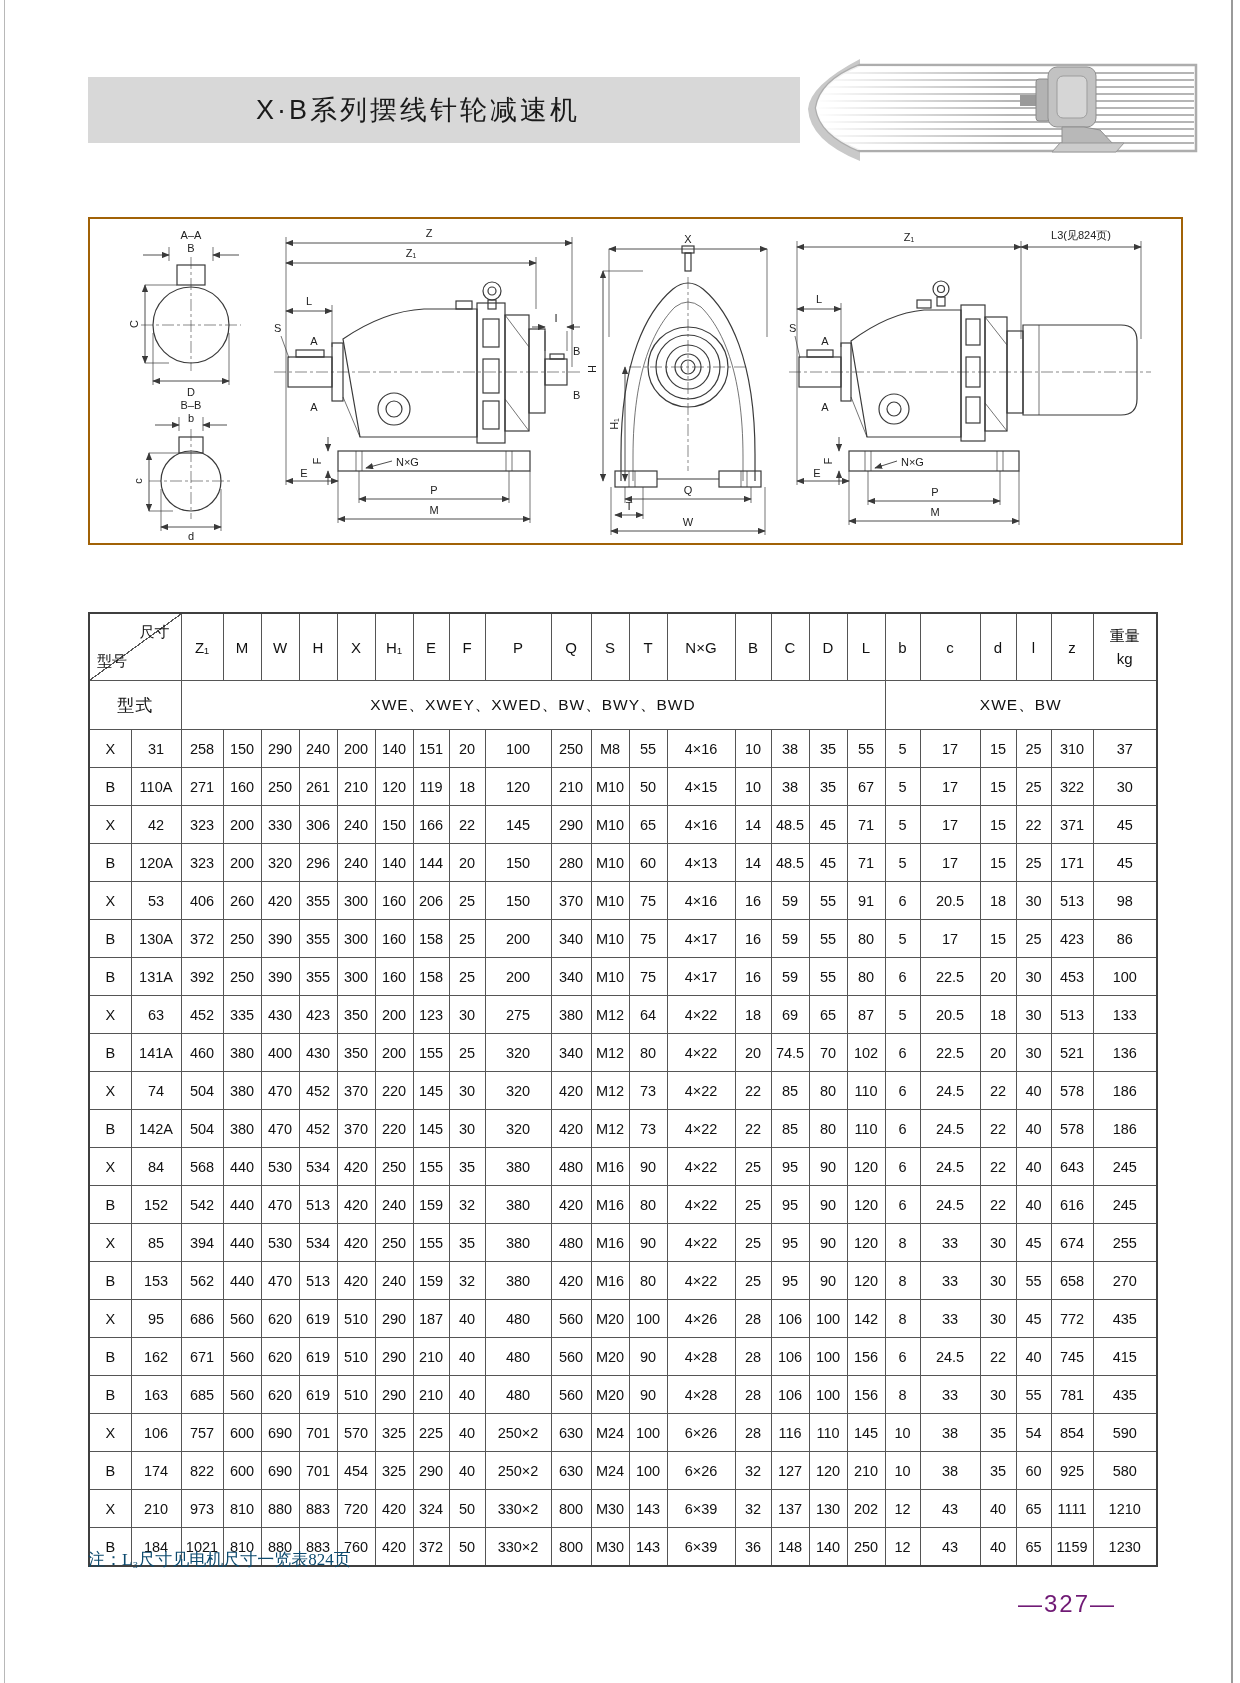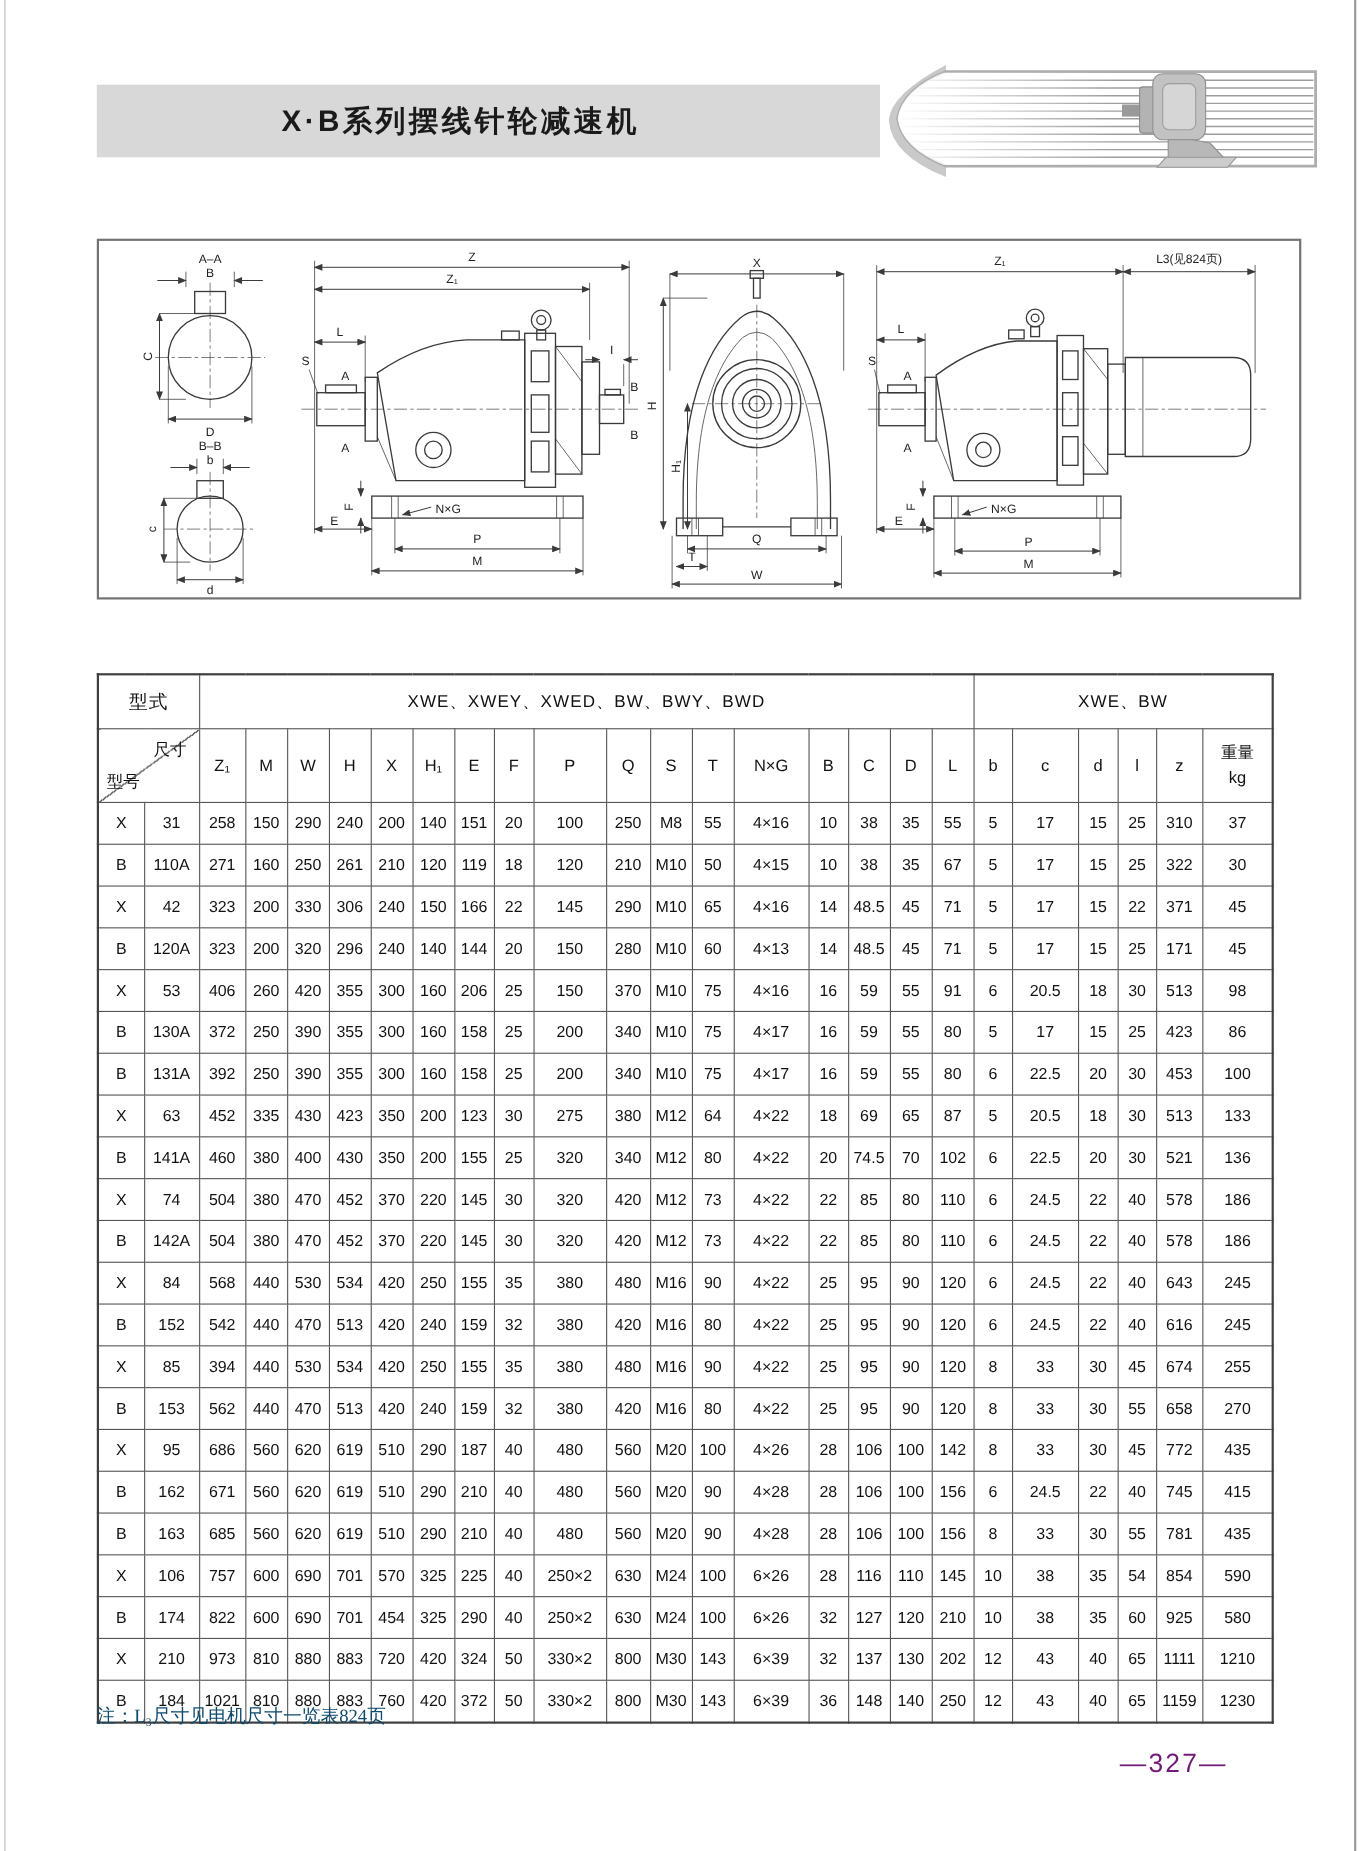--- a/index.html
+++ b/index.html
@@ -3,29 +3,29 @@
 <meta charset="utf-8">
 <style>
   html,body{margin:0;padding:0;background:#fff;}
   .page{position:relative;width:1240px;height:1683px;background:#fff;overflow:hidden;
         font-family:"Liberation Sans","DejaVu Sans",sans-serif;color:#111;}
   .edge-left{position:absolute;left:4px;top:0;width:1px;height:100%;background:#b8b8b8;}
   .edge-right{position:absolute;left:1231px;top:0;width:2px;height:100%;background:#9a9a9a;}
 
   .title-band{position:absolute;left:88px;top:77px;width:544px;height:66px;background:#d8d8d8;
               display:flex;align-items:center;padding-left:168px;}
-  .title-band h1{margin:0;font-size:27px;font-weight:bold;letter-spacing:3px;color:#1a1a1a;}
+  .title-band h1{margin:0;font-size:27px;font-weight:normal;letter-spacing:3px;color:#1a1a1a;}
 
   .book-decor{position:absolute;left:798px;top:53px;width:414px;height:118px;}
 
   .section-title{position:absolute;left:88px;top:152px;margin:0;font-size:25px;font-weight:bold;
                  letter-spacing:2px;color:#1a1a1a;}
 
   .drawing-box{position:absolute;left:88px;top:217px;width:1095px;height:328px;
-               border:2px solid #737373;box-sizing:border-box;background:#fff;}
+               border:2px solid #a16207;box-sizing:border-box;background:#fff;}
   .drawing-box svg{display:block;margin:0 auto;}
   .drawing-box text{font-family:"Liberation Sans","DejaVu Sans",sans-serif;font-size:11px;fill:#222;}
   .out{stroke:#3a3a3a;stroke-width:1.2;fill:none;}
   .thin{stroke:#3a3a3a;stroke-width:0.7;fill:none;}
   .dim{stroke:#3a3a3a;stroke-width:0.9;fill:none;}
   .cl{stroke:#3a3a3a;stroke-width:0.6;fill:none;stroke-dasharray:12 3 3 3;}
 
   .table-wrap{position:absolute;left:88px;top:612px;}
   .dim-table{border-collapse:collapse;border:2px solid #3f3f3f;table-layout:fixed;width:1068px;}
   .dim-table th,.dim-table td{border:1px solid #555;text-align:center;vertical-align:middle;
@@ -342,25 +342,20 @@
           <col style="width: 38px;">
           <col style="width: 35px;">
           <col style="width: 60px;">
           <col style="width: 36px;">
           <col style="width: 35px;">
           <col style="width: 42px;">
           <col style="width: 64px;">
         </colgroup>
         <thead>
           <tr>
-            <th class="type-cell" colspan="2">型式</th>
-            <th class="group-cell" colspan="17">XWE、XWEY、XWED、BW、BWY、BWD</th>
-            <th class="group-cell" colspan="6">XWE、BW</th>
-          </tr>
-          <tr>
             <th class="corner-cell" colspan="2">
               <span class="corner-top">尺寸</span>
               <span class="corner-bottom">型号</span>
             </th>
             <th class="col-head">Z₁</th>
             <th class="col-head">M</th>
             <th class="col-head">W</th>
             <th class="col-head">H</th>
             <th class="col-head">X</th>
             <th class="col-head">H₁</th>
@@ -376,20 +371,25 @@
             <th class="col-head">D</th>
             <th class="col-head">L</th>
             <th class="col-head">b</th>
             <th class="col-head">c</th>
             <th class="col-head">d</th>
             <th class="col-head">l</th>
             <th class="col-head">z</th>
             <th class="col-head col-weight">重量
 kg</th>
           </tr>
+          <tr>
+            <th class="type-cell" colspan="2">型式</th>
+            <th class="group-cell" colspan="17">XWE、XWEY、XWED、BW、BWY、BWD</th>
+            <th class="group-cell" colspan="6">XWE、BW</th>
+          </tr>
         </thead>
         <tbody>
           <tr>
             <td>X</td>
             <td class="model-col">31</td>
             <td>258</td>
             <td>150</td>
             <td>290</td>
             <td>240</td>
             <td>200</td>

